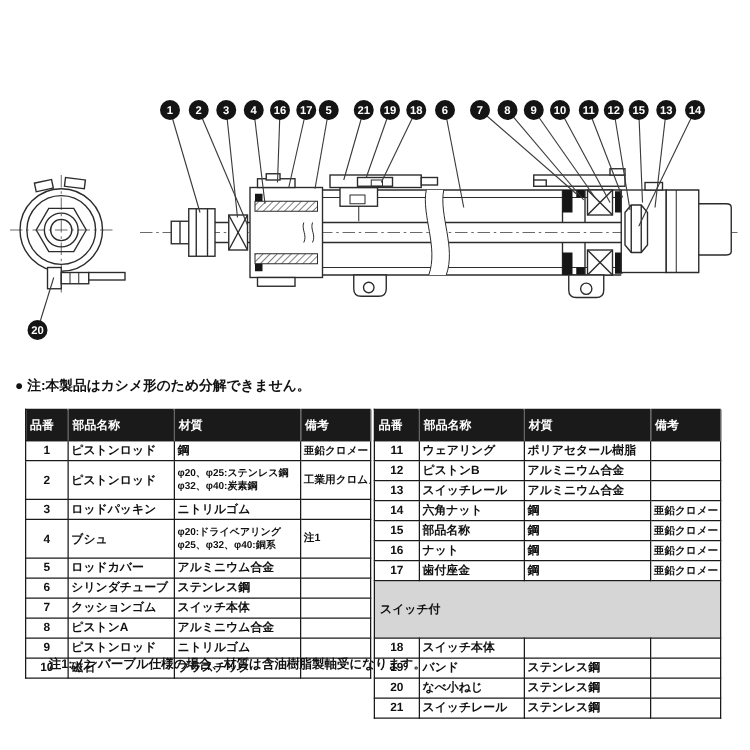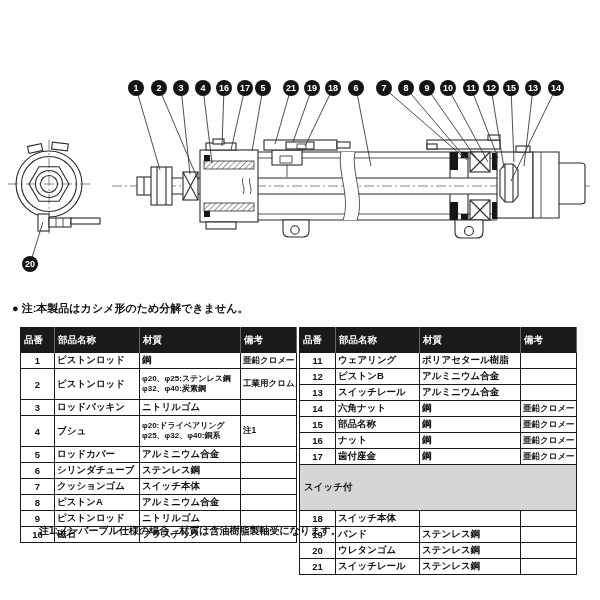--- a/index.html
+++ b/index.html
@@ -411,21 +411,21 @@
           <td class="c-rem"></td>
         </tr>
         <tr>
           <td class="c-no">19</td>
           <td class="c-name">バンド</td>
           <td class="c-mat">ステンレス鋼</td>
           <td class="c-rem"></td>
         </tr>
         <tr>
           <td class="c-no">20</td>
-          <td class="c-name">ウレタンゴム</td>
+          <td class="c-name">なべ小ねじ</td>
           <td class="c-mat">ステンレス鋼</td>
           <td class="c-rem"></td>
         </tr>
         <tr>
           <td class="c-no">21</td>
           <td class="c-name">スイッチレール</td>
           <td class="c-mat">ステンレス鋼</td>
           <td class="c-rem"></td>
         </tr>
       </tbody>

